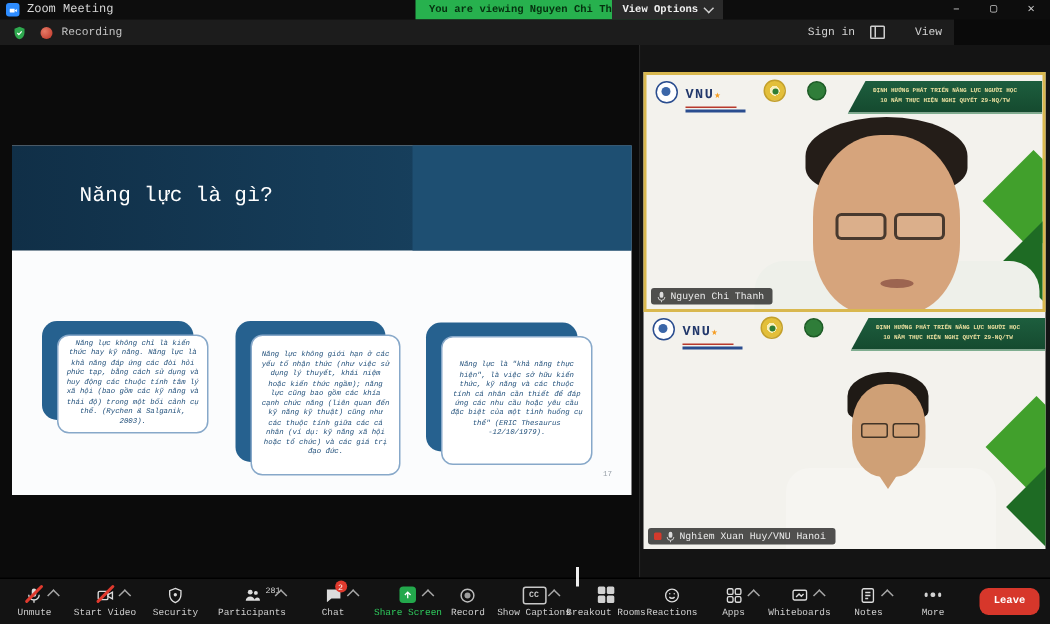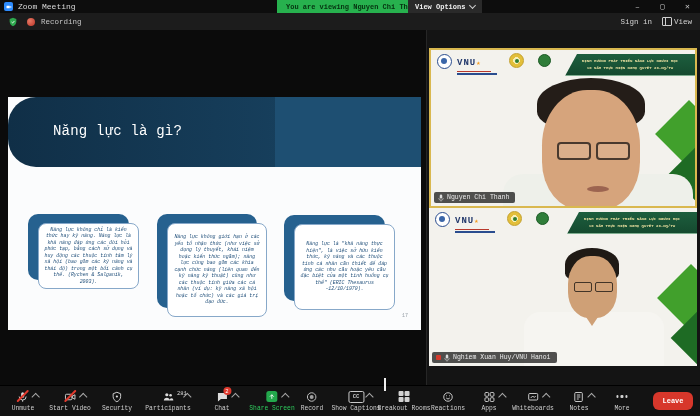--- a/index.html
+++ b/index.html
@@ -11,34 +11,34 @@
   .zoomlogo svg{width:6px;height:6px;}
   .tb-title{font-size:8px;color:#d8d8d8;margin-left:5px;}
   .share-banner{position:absolute;left:277px;top:0;height:13px;background:#27b14e;color:#05310f;
     font-size:7px;font-weight:bold;display:flex;align-items:center;padding:0 9px;}
   .view-options{position:absolute;left:408px;top:0;height:13px;background:#2a2a2a;color:#f0f0f0;
     font-size:7px;font-weight:bold;display:flex;align-items:center;padding:0 7px;gap:5px;}
   .chev-down{width:4px;height:4px;border-right:1.2px solid #cfcfcf;border-bottom:1.2px solid #cfcfcf;transform:rotate(45deg);margin-top:-2px;}
   .win-controls{position:absolute;right:0;top:0;height:13px;display:flex;}
   .win-controls span{width:25px;text-align:center;color:#c8c8c8;font-size:8px;line-height:13px;}
   
-  .meetbar{position:absolute;top:13px;left:0;width:700px;height:17px;background:#1c1c1c;display:flex;align-items:center;z-index:30;}
+  .meetbar{position:absolute;top:13px;left:0;width:636px;height:17px;background:#1c1c1c;display:flex;align-items:center;z-index:30;}
   .shield{margin-left:8px;width:10px;height:10px;}
   .recdot{width:8px;height:8px;border-radius:50%;margin-left:9px;background:radial-gradient(circle at 35% 35%,#e77a66,#bb3326);}
   .rec-label{font-size:7.5px;color:#c4c4c4;margin-left:6px;}
   .meetbar-right{position:absolute;right:8px;display:flex;align-items:center;gap:10px;}
   .signin{font-size:7.5px;color:#d2d2d2;}
-  .view-btn{display:flex;align-items:center;gap:2px;font-size:7.5px;color:#d2d2d2;}
+  .view-btn{display:flex;align-items:center;gap:20px;font-size:7.5px;color:#d2d2d2;}
   .view-glyph{width:8px;height:7px;border:1px solid #cfcfcf;border-radius:1px;position:relative;}
   .view-glyph::after{content:"";position:absolute;left:2.5px;top:0;width:1px;height:100%;background:#cfcfcf;}
   
   .main{position:absolute;top:30px;left:0;width:700px;height:355px;background:#090909;}
   .share-area{position:absolute;left:0;top:0;width:426px;height:355px;background:#0b0b0b;border-right:1px solid #262626;}
   .slide{position:absolute;left:8px;top:67px;width:413px;height:233px;background:#fbfcfd;}
-  .slide-header{position:absolute;top:0;left:0;width:413px;height:70px;background:linear-gradient(90deg,#102f47,#1a4767);border-radius:28px;}
+  .slide-header{position:absolute;top:0;left:0;width:413px;height:70px;background:linear-gradient(90deg,#102f47,#1a4767);}
   .slide-header-right{position:absolute;top:0;left:267px;width:146px;height:70px;background:#1e4f72;}
   .slide-title{position:absolute;left:45px;top:26px;color:#fefefe;font-size:14px;letter-spacing:.2px;}
   .slide-body{position:absolute;top:70px;left:0;width:413px;height:163px;}
   .qback{position:absolute;background:#26618f;border-radius:10px;}
   .qbox{position:absolute;background:#ffffff;border:1px solid #87a8c9;border-radius:8px;color:#1f4e79;
     font-style:italic;font-size:4.9px;line-height:1.32;text-align:center;display:flex;align-items:center;
     padding:4px 5px;box-sizing:border-box;}
   .page-num{position:absolute;right:13px;bottom:11px;font-size:5px;color:#9aa2aa;font-style:normal;}
   
   .sidebar{position:absolute;left:427px;top:0;width:273px;height:355px;background:#141414;}

